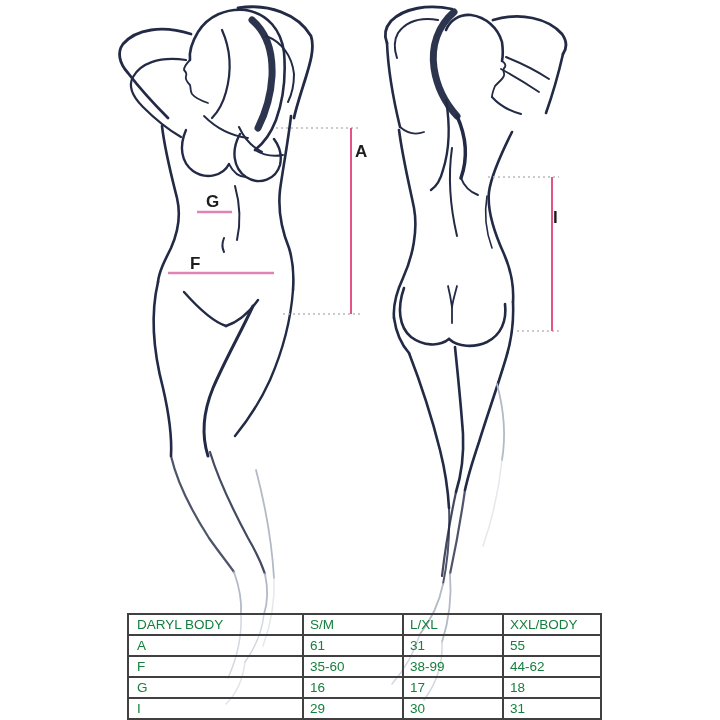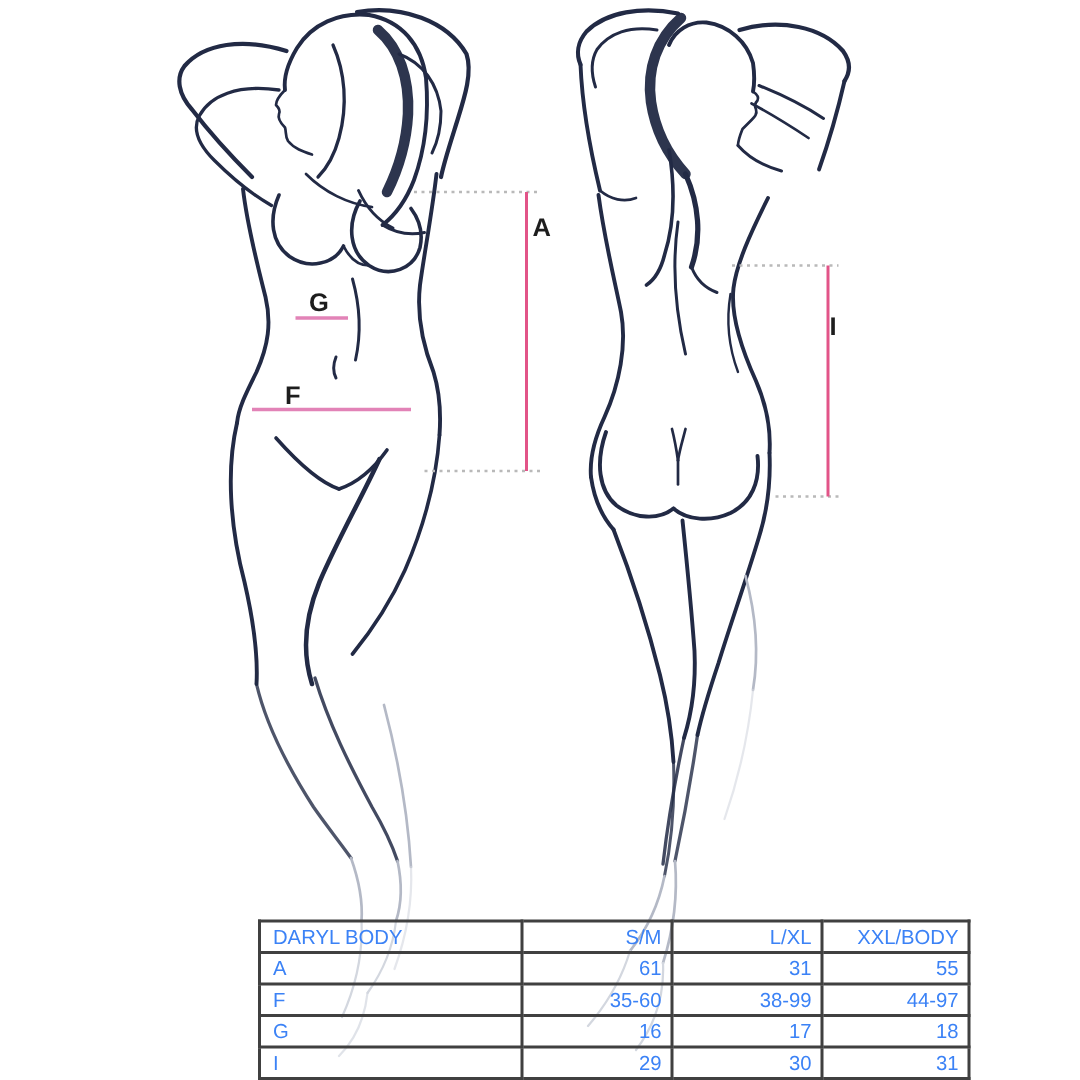--- a/index.html
+++ b/index.html
@@ -8,27 +8,26 @@
     overflow:hidden;font-family:"Liberation Sans",sans-serif;
   }
   .artwork{position:absolute;left:0;top:0;}
   .mlabel{
     position:absolute;font-family:"Liberation Sans",sans-serif;
     font-size:17px;font-weight:600;color:#1d1d1d;line-height:20px;
   }
   table.size-table{
     position:absolute;left:127px;top:613px;width:473px;
     border-collapse:collapse;table-layout:fixed;
-    font-family:"Liberation Sans",sans-serif;font-size:13.5px;color:#3b82f6;
+    font-family:"Liberation Sans",sans-serif;font-size:13.5px;color:#15803d;
     background:transparent;
-    margin-left:45px;
   }
   table.size-table th,table.size-table td{
     border:2px solid #404040;height:17px;padding:1px 6px;
-    font-weight:400;text-align:right;white-space:nowrap;overflow:hidden;
+    font-weight:400;text-align:left;white-space:nowrap;overflow:hidden;
   }
   table.size-table .lft{text-align:left;padding-left:8px;}
 </style>
 </head>
 <body>
 
 <div class="stage">
 
   <svg class="artwork" width="720" height="720" viewBox="0 0 720 720">
 
@@ -173,21 +172,21 @@
       <tr>
         <td class="lft">A</td>
         <td>61</td>
         <td>31</td>
         <td>55</td>
       </tr>
       <tr>
         <td class="lft">F</td>
         <td>35-60</td>
         <td>38-99</td>
-        <td>44-97</td>
+        <td>44-62</td>
       </tr>
       <tr>
         <td class="lft">G</td>
         <td>16</td>
         <td>17</td>
         <td>18</td>
       </tr>
       <tr>
         <td class="lft">I</td>
         <td>29</td>

